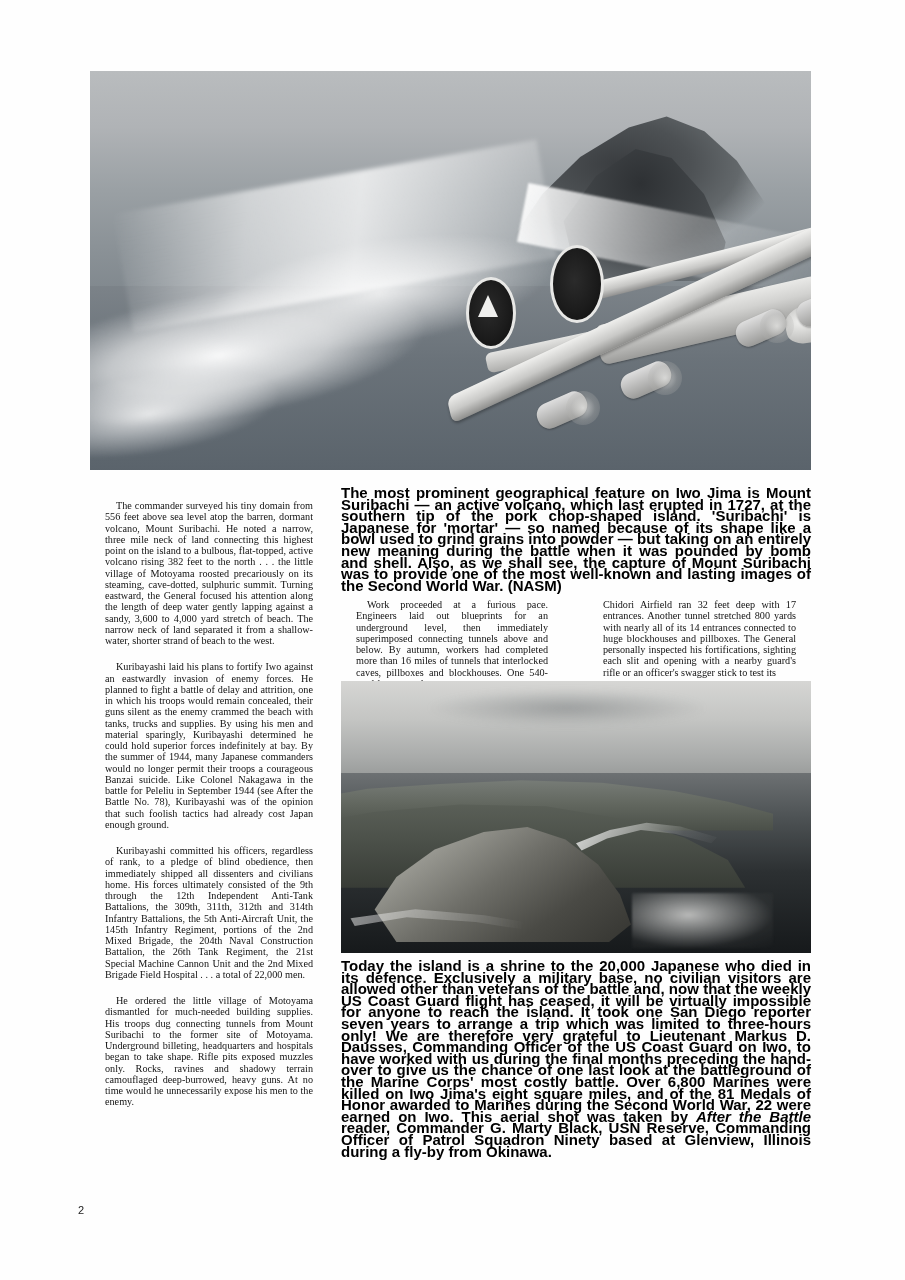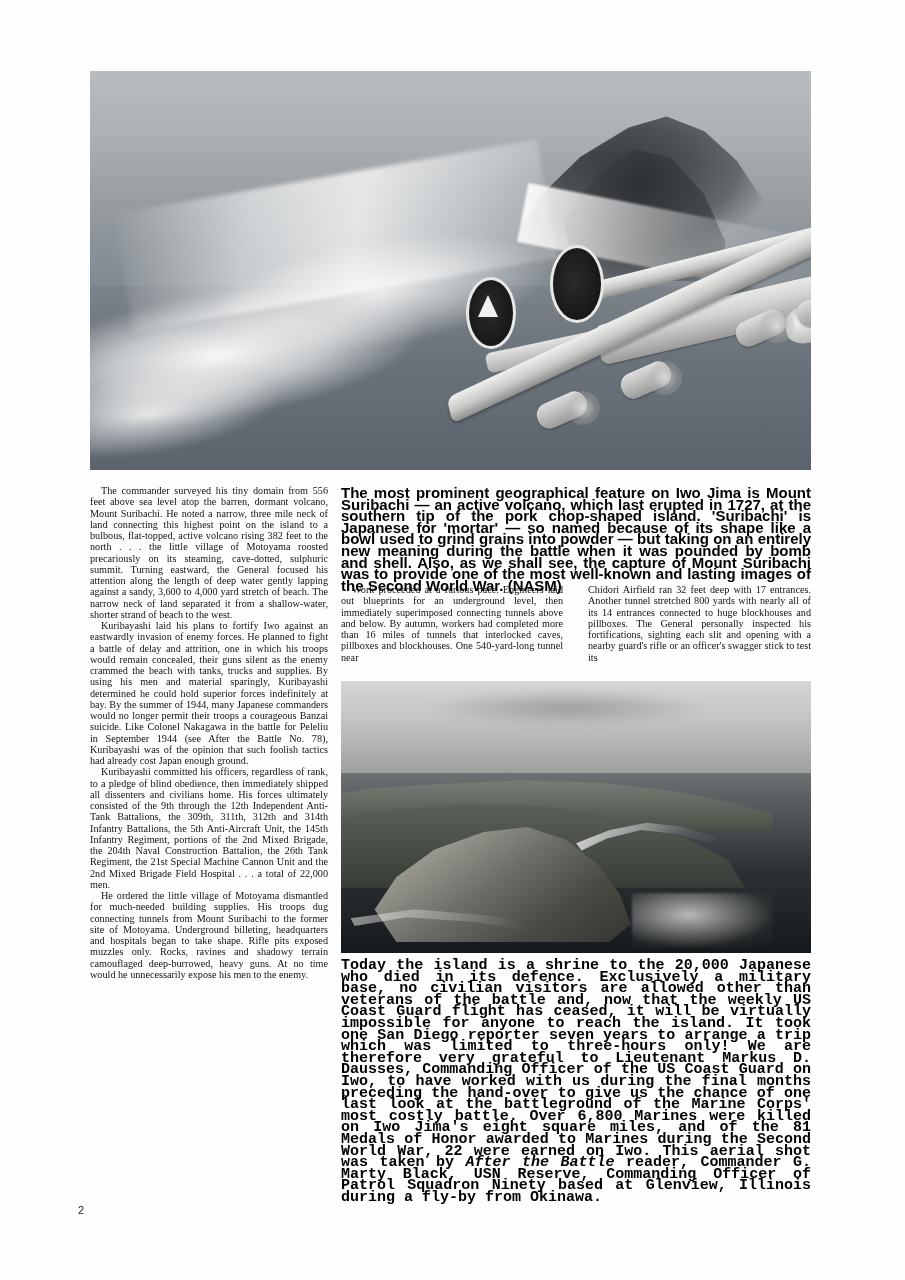--- a/index.html
+++ b/index.html
@@ -215,38 +215,38 @@
   .col {
     position: absolute;
     font-family: "Liberation Serif", serif;
     font-size: 10.2px;
     line-height: 11.25px;
     text-align: justify;
     color: #111;
     -webkit-hyphens: auto;
     hyphens: auto;
   }
-  .col p { margin: 0; text-indent: 11px; }
+  .col p { margin: 15px; text-indent: 11px; }
   .col p.noind { text-indent: 0; }
 
   #col1 { left: 90px; top: 485px; width: 238px; }
   #col2 { left: 341px; top: 584px; width: 222px; }
   #col3 { left: 588px; top: 584px; width: 223px; font-family: Liberation Serif, serif; }
 
   .caption {
     position: absolute;
     font-family: "Liberation Sans", sans-serif;
     font-weight: bold;
     font-size: 15px;
     line-height: 11.6px;
     color: #000;
     text-align: justify;
   }
   #cap-top { left: 341px; top: 487px; width: 470px; }
-  #cap-bottom { left: 341px; top: 960px; width: 470px; font-family: Liberation Mono, monospace; }
+  #cap-bottom { left: 341px; top: 960px; width: 470px; }
   .caption em { font-style: italic; }
 
   .folio {
     position: absolute;
     left: 78px; top: 1204px;
     font-family: "Liberation Sans", sans-serif;
     font-size: 11px;
     color: #222;
   }
 </style>

